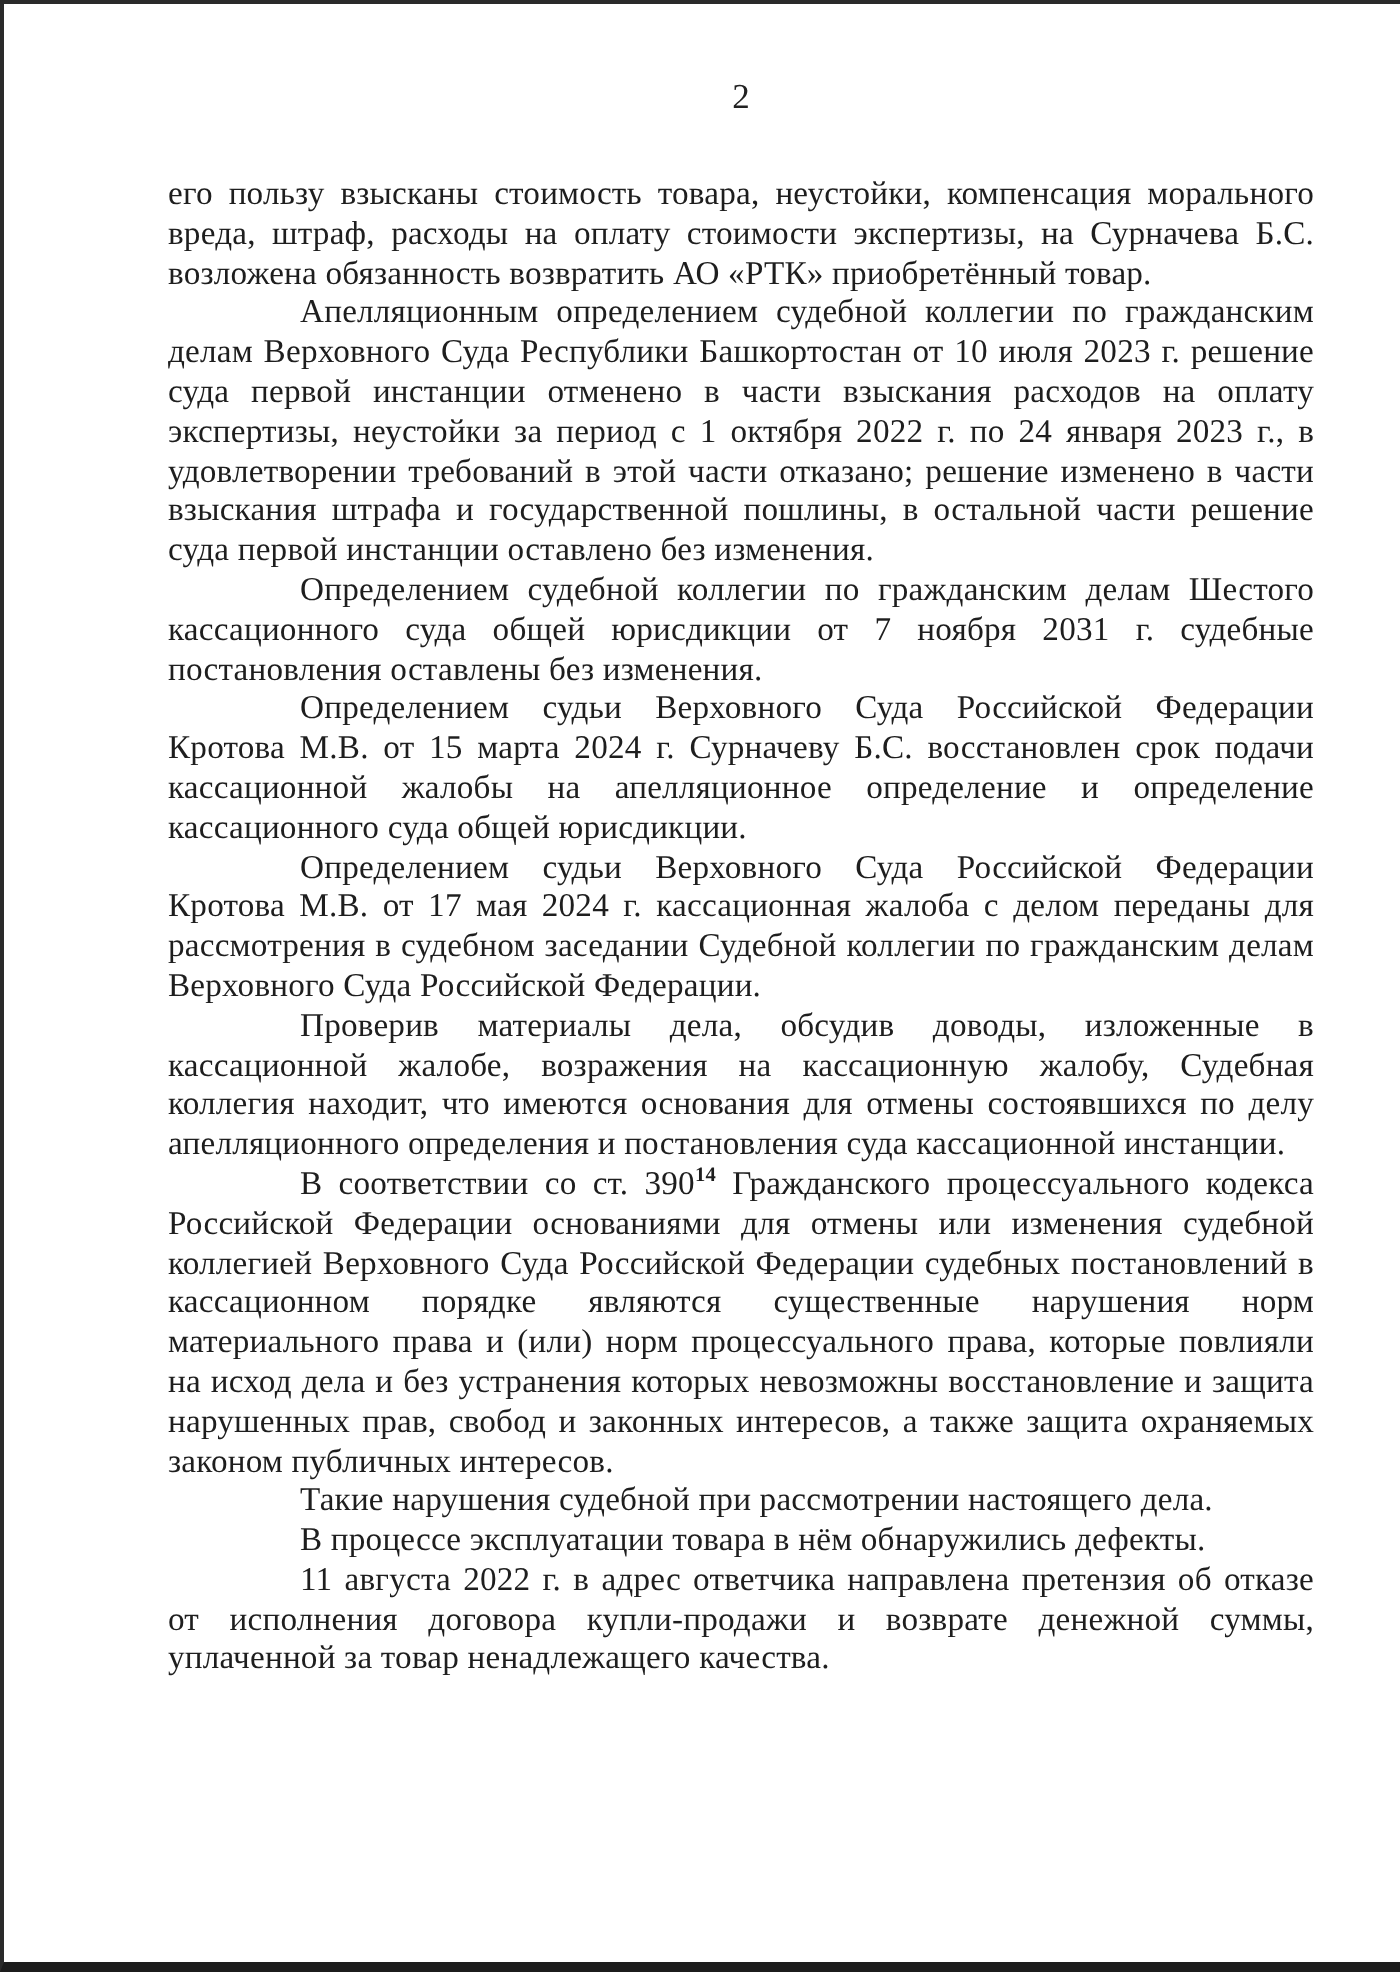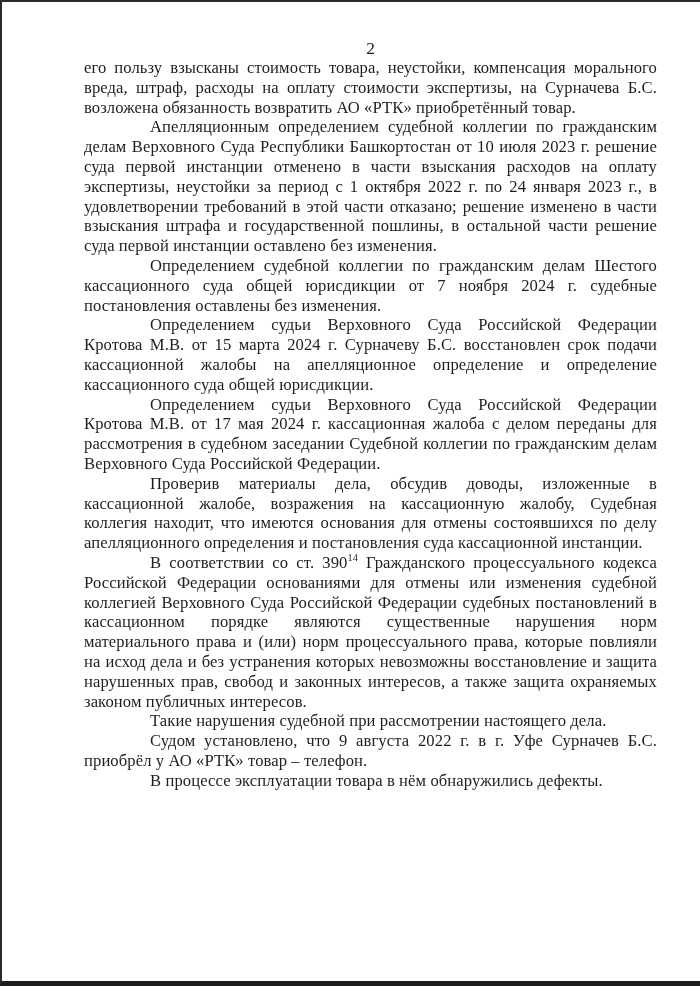--- a/index.html
+++ b/index.html
@@ -25,53 +25,54 @@
     top: 36px;
     left: 82px;
     width: 573px;
     text-align: center;
     font-size: 17.5px;
     line-height: 20px;
     color: #222222;
   }
   .text-block {
     position: absolute;
-    top: 56px;
+    top: 85px;
     left: 82px;
     width: 573px;
     font-size: 16.6px;
     line-height: 19.8px;
     text-align: justify;
     text-justify: inter-word;
     letter-spacing: 0.1px;
   }
   .text-block p.para {
     margin: 0;
     padding: 0;
     text-indent: 66px;
   }
   .text-block p.para:first-child {
     text-indent: 0;
   }
   .text-block sup {
     font-size: 0.62em;
     line-height: 0;
     vertical-align: super;
+    font-weight: bold;
   }
 </style>
 </head>
 <body>
 
 <div class="page">
   <div class="page-number">2</div>
   <div class="text-block">
       <p class="para"><span>его пользу взысканы стоимость товара, неустойки, компенсация морального вреда, штраф, расходы на оплату стоимости экспертизы, на Сурначева Б.С. возложена обязанность возвратить АО «РТК» приобретённый товар.</span></p>
       <p class="para"><span>Апелляционным определением судебной коллегии по гражданским делам Верховного Суда Республики Башкортостан от 10 июля 2023 г. решение суда первой инстанции отменено в части взыскания расходов на оплату экспертизы, неустойки за период с 1 октября 2022 г. по 24 января 2023 г., в удовлетворении требований в этой части отказано; решение изменено в части взыскания штрафа и государственной пошлины, в остальной части решение суда первой инстанции оставлено без изменения.</span></p>
-      <p class="para"><span>Определением судебной коллегии по гражданским делам Шестого кассационного суда общей юрисдикции от 7 ноября 2024 г. судебные постановления оставлены без изменения.</span></p>
+      <p class="para"><span>Определением судебной коллегии по гражданским делам Шестого кассационного суда общей юрисдикции от 7 ноября 2031 г. судебные постановления оставлены без изменения.</span></p>
       <p class="para"><span>Определением судьи Верховного Суда Российской Федерации Кротова М.В. от 15 марта 2024 г. Сурначеву Б.С. восстановлен срок подачи кассационной жалобы на апелляционное определение и определение кассационного суда общей юрисдикции.</span></p>
       <p class="para"><span>Определением судьи Верховного Суда Российской Федерации Кротова М.В. от 17 мая 2024 г. кассационная жалоба с делом переданы для рассмотрения в судебном заседании Судебной коллегии по гражданским делам Верховного Суда Российской Федерации.</span></p>
       <p class="para"><span>Проверив материалы дела, обсудив доводы, изложенные в кассационной жалобе, возражения на кассационную жалобу, Судебная коллегия находит, что имеются основания для отмены состоявшихся по делу апелляционного определения и постановления суда кассационной инстанции.</span></p>
       <p class="para"><span>В соответствии со ст. 390</span><sup>14</sup><span> Гражданского процессуального кодекса Российской Федерации основаниями для отмены или изменения судебной коллегией Верховного Суда Российской Федерации судебных постановлений в кассационном порядке являются существенные нарушения норм материального права и (или) норм процессуального права, которые повлияли на исход дела и без устранения которых невозможны восстановление и защита нарушенных прав, свобод и законных интересов, а также защита охраняемых законом публичных интересов.</span></p>
       <p class="para"><span>Такие нарушения судебной при рассмотрении настоящего дела.</span></p>
-      <p class="para"><span>Судом установлено, что 9 августа 2022 г. в г. Уфе Сурначев Б.С. приобрёл у АО «РТК» товар – телефон.</span></p>
       <p class="para"><span>В процессе эксплуатации товара в нём обнаружились дефекты.</span></p>
+      <p class="para"><span>11 августа 2022 г. в адрес ответчика направлена претензия об отказе от исполнения договора купли-продажи и возврате денежной суммы, уплаченной за товар ненадлежащего качества.</span></p>
     </div>
 </div>
 
 </body></html>

